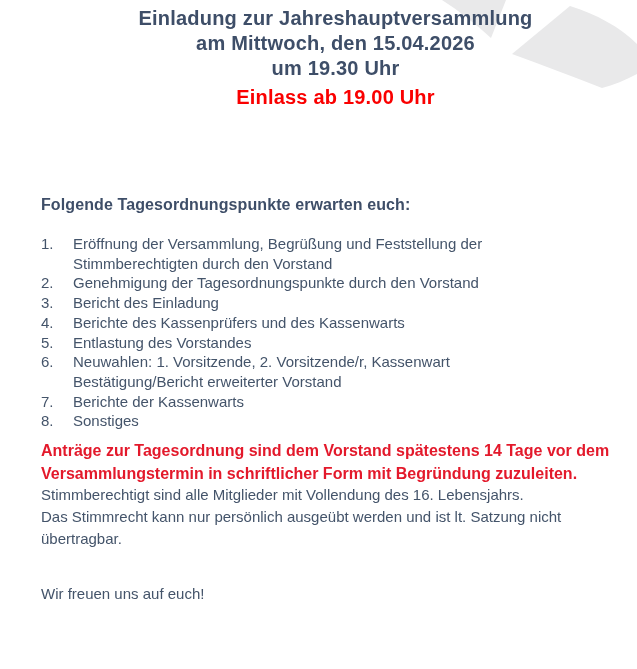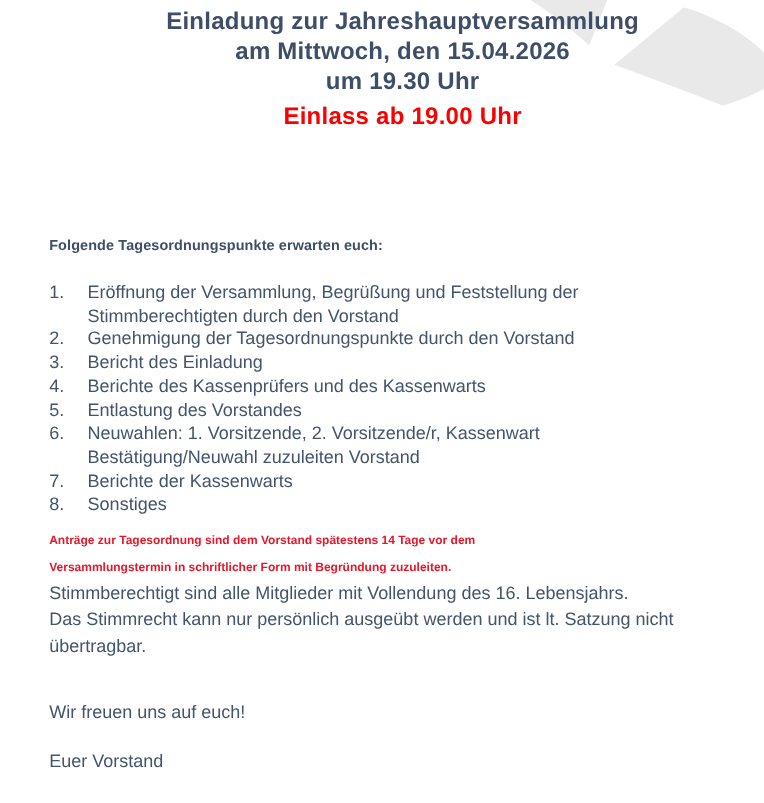--- a/index.html
+++ b/index.html
@@ -31,40 +31,40 @@
     color:var(--heading-color);
     letter-spacing:0.2px;
   }
   .title-block .highlight{
     margin-top:4px;
     color:var(--red-bright);
   }
   .section-heading{
     position:absolute;top:195px;left:41px;
     font-weight:bold;
-    font-size:12px;
+    font-size:16px;
     line-height:19px;
     color:var(--heading-color);
     letter-spacing:0.1px;
   }
   .agenda-list{
     position:absolute;top:234px;left:41px;width:560px;
     font-size:15px;
     line-height:19.7px;
   }
   .agenda-list .row{display:flex;}
   .agenda-list .num{
     flex:0 0 32px;
     width:32px;
   }
   .agenda-list .iline{display:block;}
   .notice{
     position:absolute;top:440px;left:41px;width:570px;
     font-weight:bold;
-    font-size:10px;
+    font-size:16px;
     line-height:22.5px;
     color:var(--red-dark);
   }
   .notice div{display:block;}
   .eligibility{
     position:absolute;top:484px;left:41px;width:570px;
     font-size:15px;
     line-height:22px;
   }
   .closing{
@@ -124,21 +124,21 @@
   <div class="row">
     <span class="num">5.</span>
     <span class="itext">
       <span class="iline">Entlastung des Vorstandes</span>
     </span>
   </div>
   <div class="row">
     <span class="num">6.</span>
     <span class="itext">
       <span class="iline">Neuwahlen: 1. Vorsitzende, 2. Vorsitzende/r, Kassenwart</span>
-      <span class="iline">Bestätigung/Neuwahl zuzuleiten Vorstand</span>
+      <span class="iline">Bestätigung/Bericht erweiterter Vorstand</span>
     </span>
   </div>
   <div class="row">
     <span class="num">7.</span>
     <span class="itext">
       <span class="iline">Berichte der Kassenwarts</span>
     </span>
   </div>
   <div class="row">
     <span class="num">8.</span>
@@ -155,14 +155,13 @@
 
 <div class="eligibility">
   <div>Stimmberechtigt sind alle Mitglieder mit Vollendung des 16. Lebensjahrs.</div>
   <div>Das Stimmrecht kann nur persönlich ausgeübt werden und ist lt. Satzung nicht</div>
   <div>übertragbar.</div>
 </div>
 
 <div class="closing">Wir freuen uns auf euch!</div>
 
 <div class="signature">
-  <div>Euer Vorstand</div>
 </div>
 
 </body></html>

